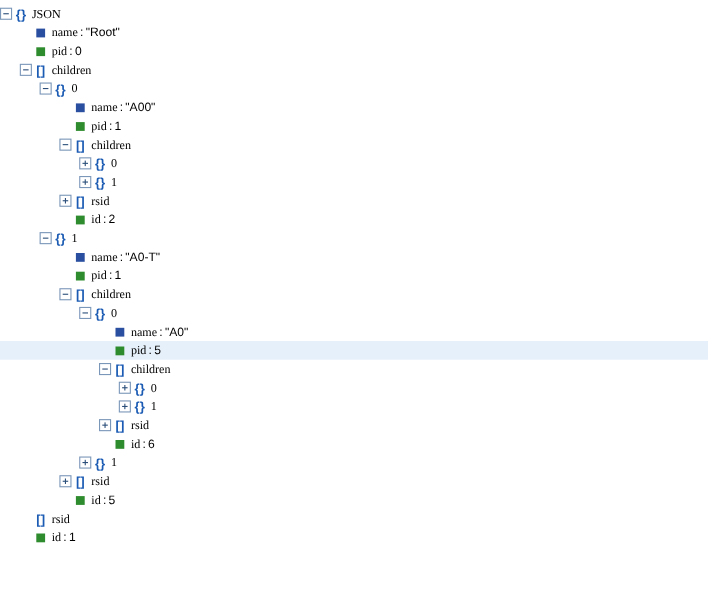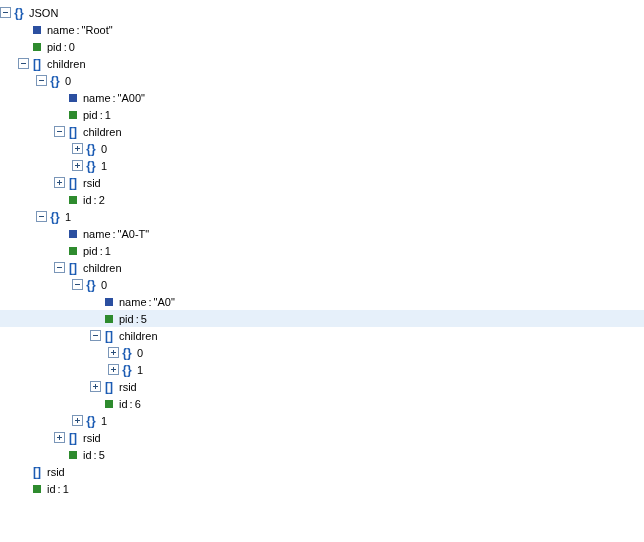--- a/index.html
+++ b/index.html
@@ -12,21 +12,21 @@
   .toggle::before,.toggle::after{content:"";position:absolute;background:#2b4f7a;}
   .toggle::before{left:2px;right:2px;top:4px;height:1px;}
   .toggle.plus::after{top:2px;bottom:2px;left:4px;width:1px;}
   .toggle-spacer{width:13px;flex:0 0 13px;}
   .icon{width:12px;height:12px;flex:0 0 12px;margin-right:4px;display:inline-flex;align-items:center;justify-content:center;}
   .braces{color:#1b5bb3;font-weight:bold;font-size:12px;line-height:12px;}
   .brackets{color:#1b5bb3;font-weight:bold;font-size:12px;line-height:12px;}
   .sq{width:8px;height:8px;}
   .sq-blue{background:#2b4fa0;}
   .sq-green{background:#2e8b2e;}
-  .label{color:#000;}
+  .label{color:#000;font-family:Liberation Serif, serif;}
   .sep{margin:0 2px;color:#000;}
   .val{color:#000;}
 </style>
 </head>
 <body>
 
 <div class="tree">
 
   <div class="row">
     <span class="toggle minus"></span>

